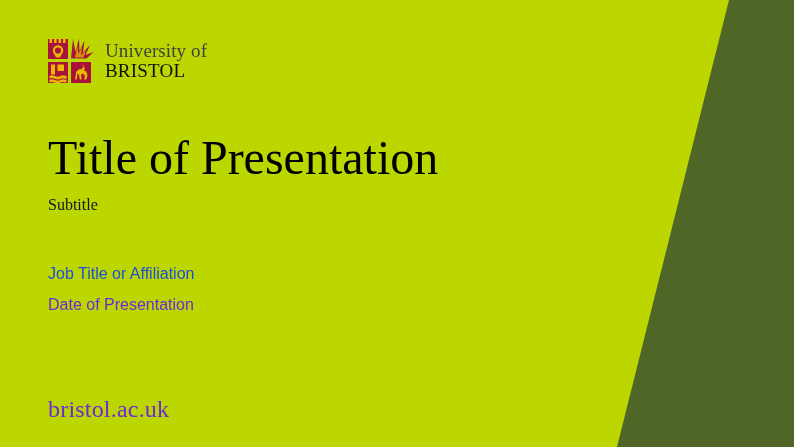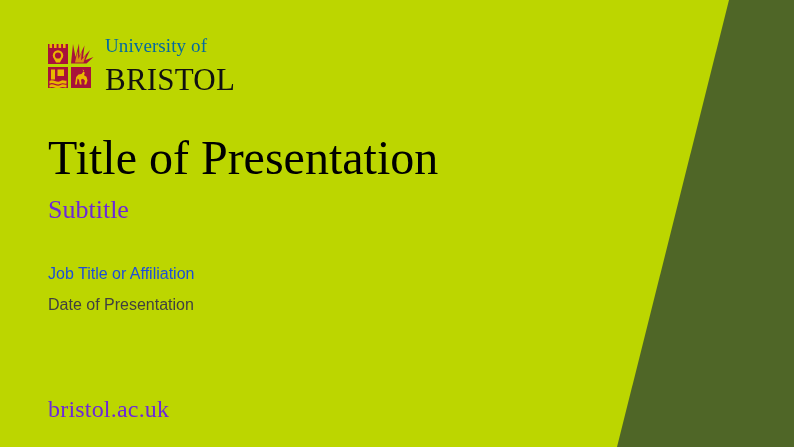--- a/index.html
+++ b/index.html
@@ -51,32 +51,32 @@
   #wordmark {
     display: flex;
     flex-direction: column;
     justify-content: center;
     line-height: 1;
   }
 
   #wordmark-top {
     font-family: "Liberation Serif", serif;
     font-size: 19px;
-    color: #0369a1;
+    color: #404040;
     letter-spacing: 0.1px;
     line-height: 1.02;
   }
 
   #wordmark-bottom {
     font-family: "Liberation Serif", serif;
-    font-size: 31px;
+    font-size: 19px;
     color: #111111;
     letter-spacing: 0.2px;
     line-height: 1.0;
-    margin-top: 9px;
+    margin-top: 1px;
   }
 
   
   #title-block {
     position: absolute;
     left: 48px;
     top: 132px;
     z-index: 3;
   }
 
@@ -85,22 +85,22 @@
     font-size: 48px;
     color: #000000;
     line-height: 1.08;
     margin: 0;
     font-weight: normal;
     white-space: nowrap;
   }
 
   #slide-subtitle {
     font-family: "Liberation Serif", serif;
-    font-size: 26px;
-    color: #6d28d9;
+    font-size: 16px;
+    color: #0f172a;
     line-height: 1.1;
     margin: 12px 0 0 0;
     font-weight: normal;
     white-space: nowrap;
   }
 
   
   #speaker-block {
     position: absolute;
     left: 48px;
@@ -123,21 +123,21 @@
     font-size: 16px;
     color: #1d4ed8;
     line-height: 1.1;
     margin: 14px 0 0 0;
     white-space: nowrap;
   }
 
   #speaker-date {
     font-family: "Liberation Sans", sans-serif;
     font-size: 16px;
-    color: #404040;
+    color: #6d28d9;
     line-height: 1.1;
     margin: 13px 0 0 0;
     white-space: nowrap;
   }
 
   
   #footer-url {
     position: absolute;
     left: 48px;
     top: 396px;

